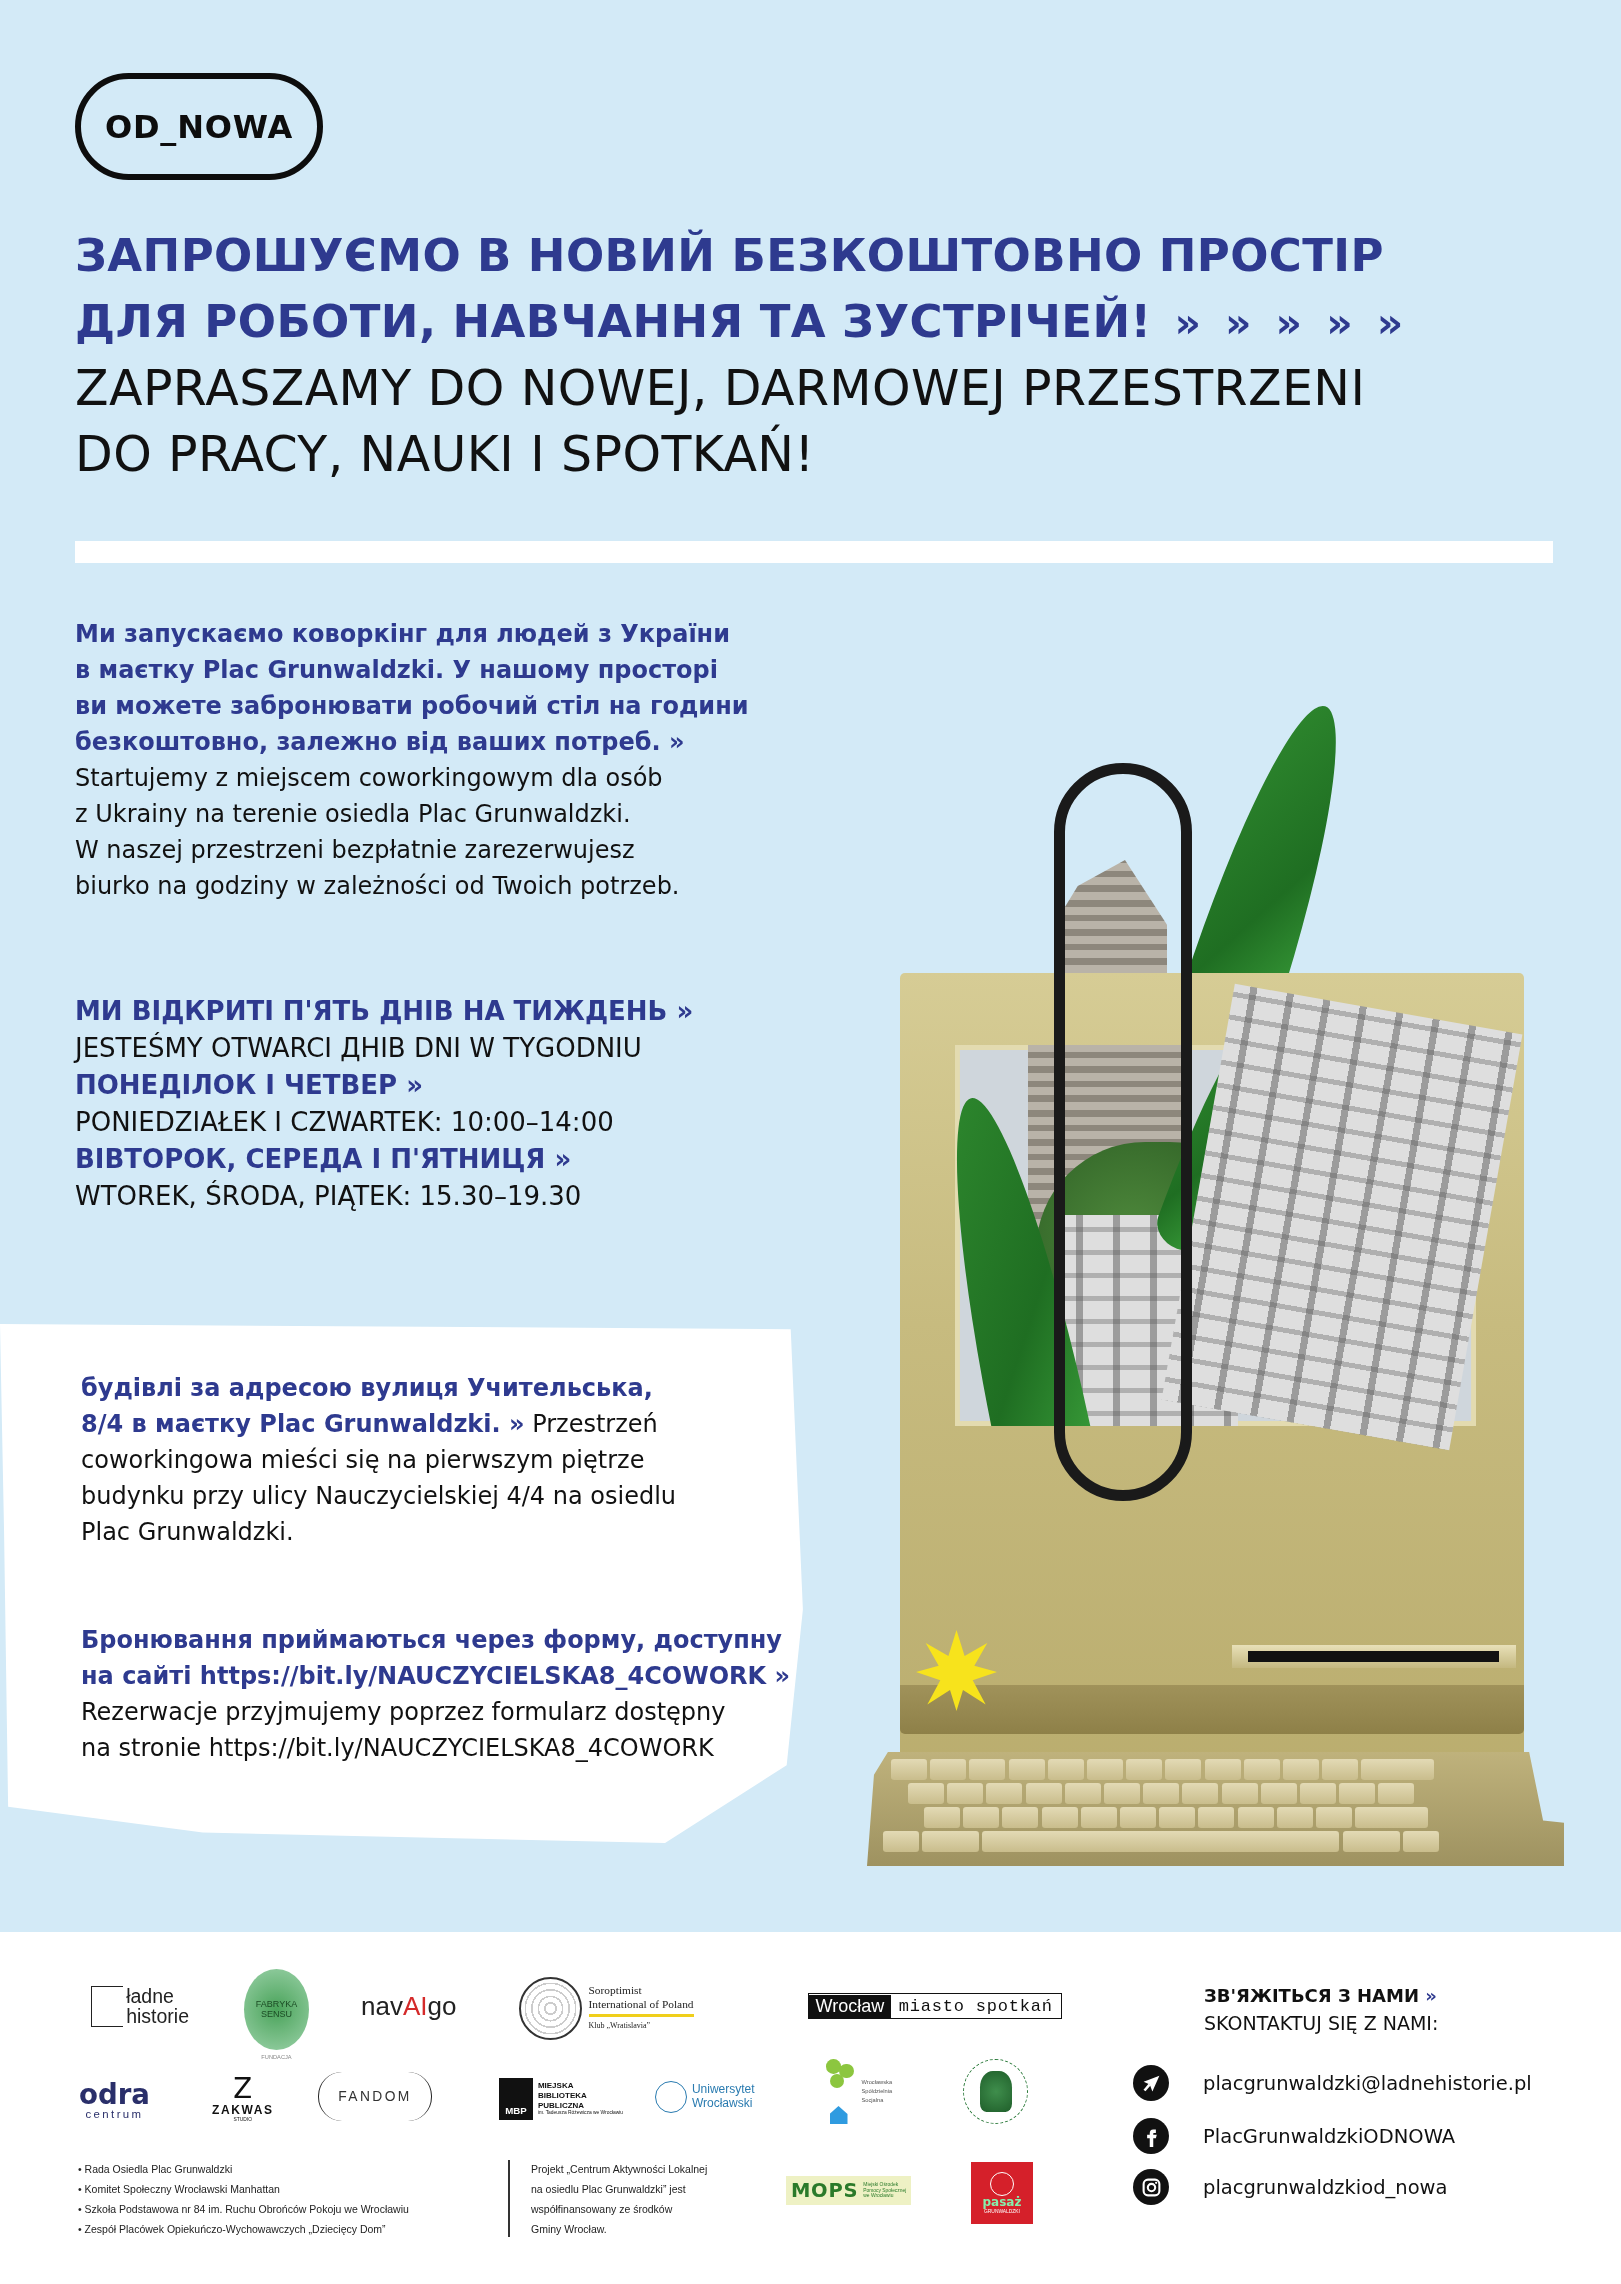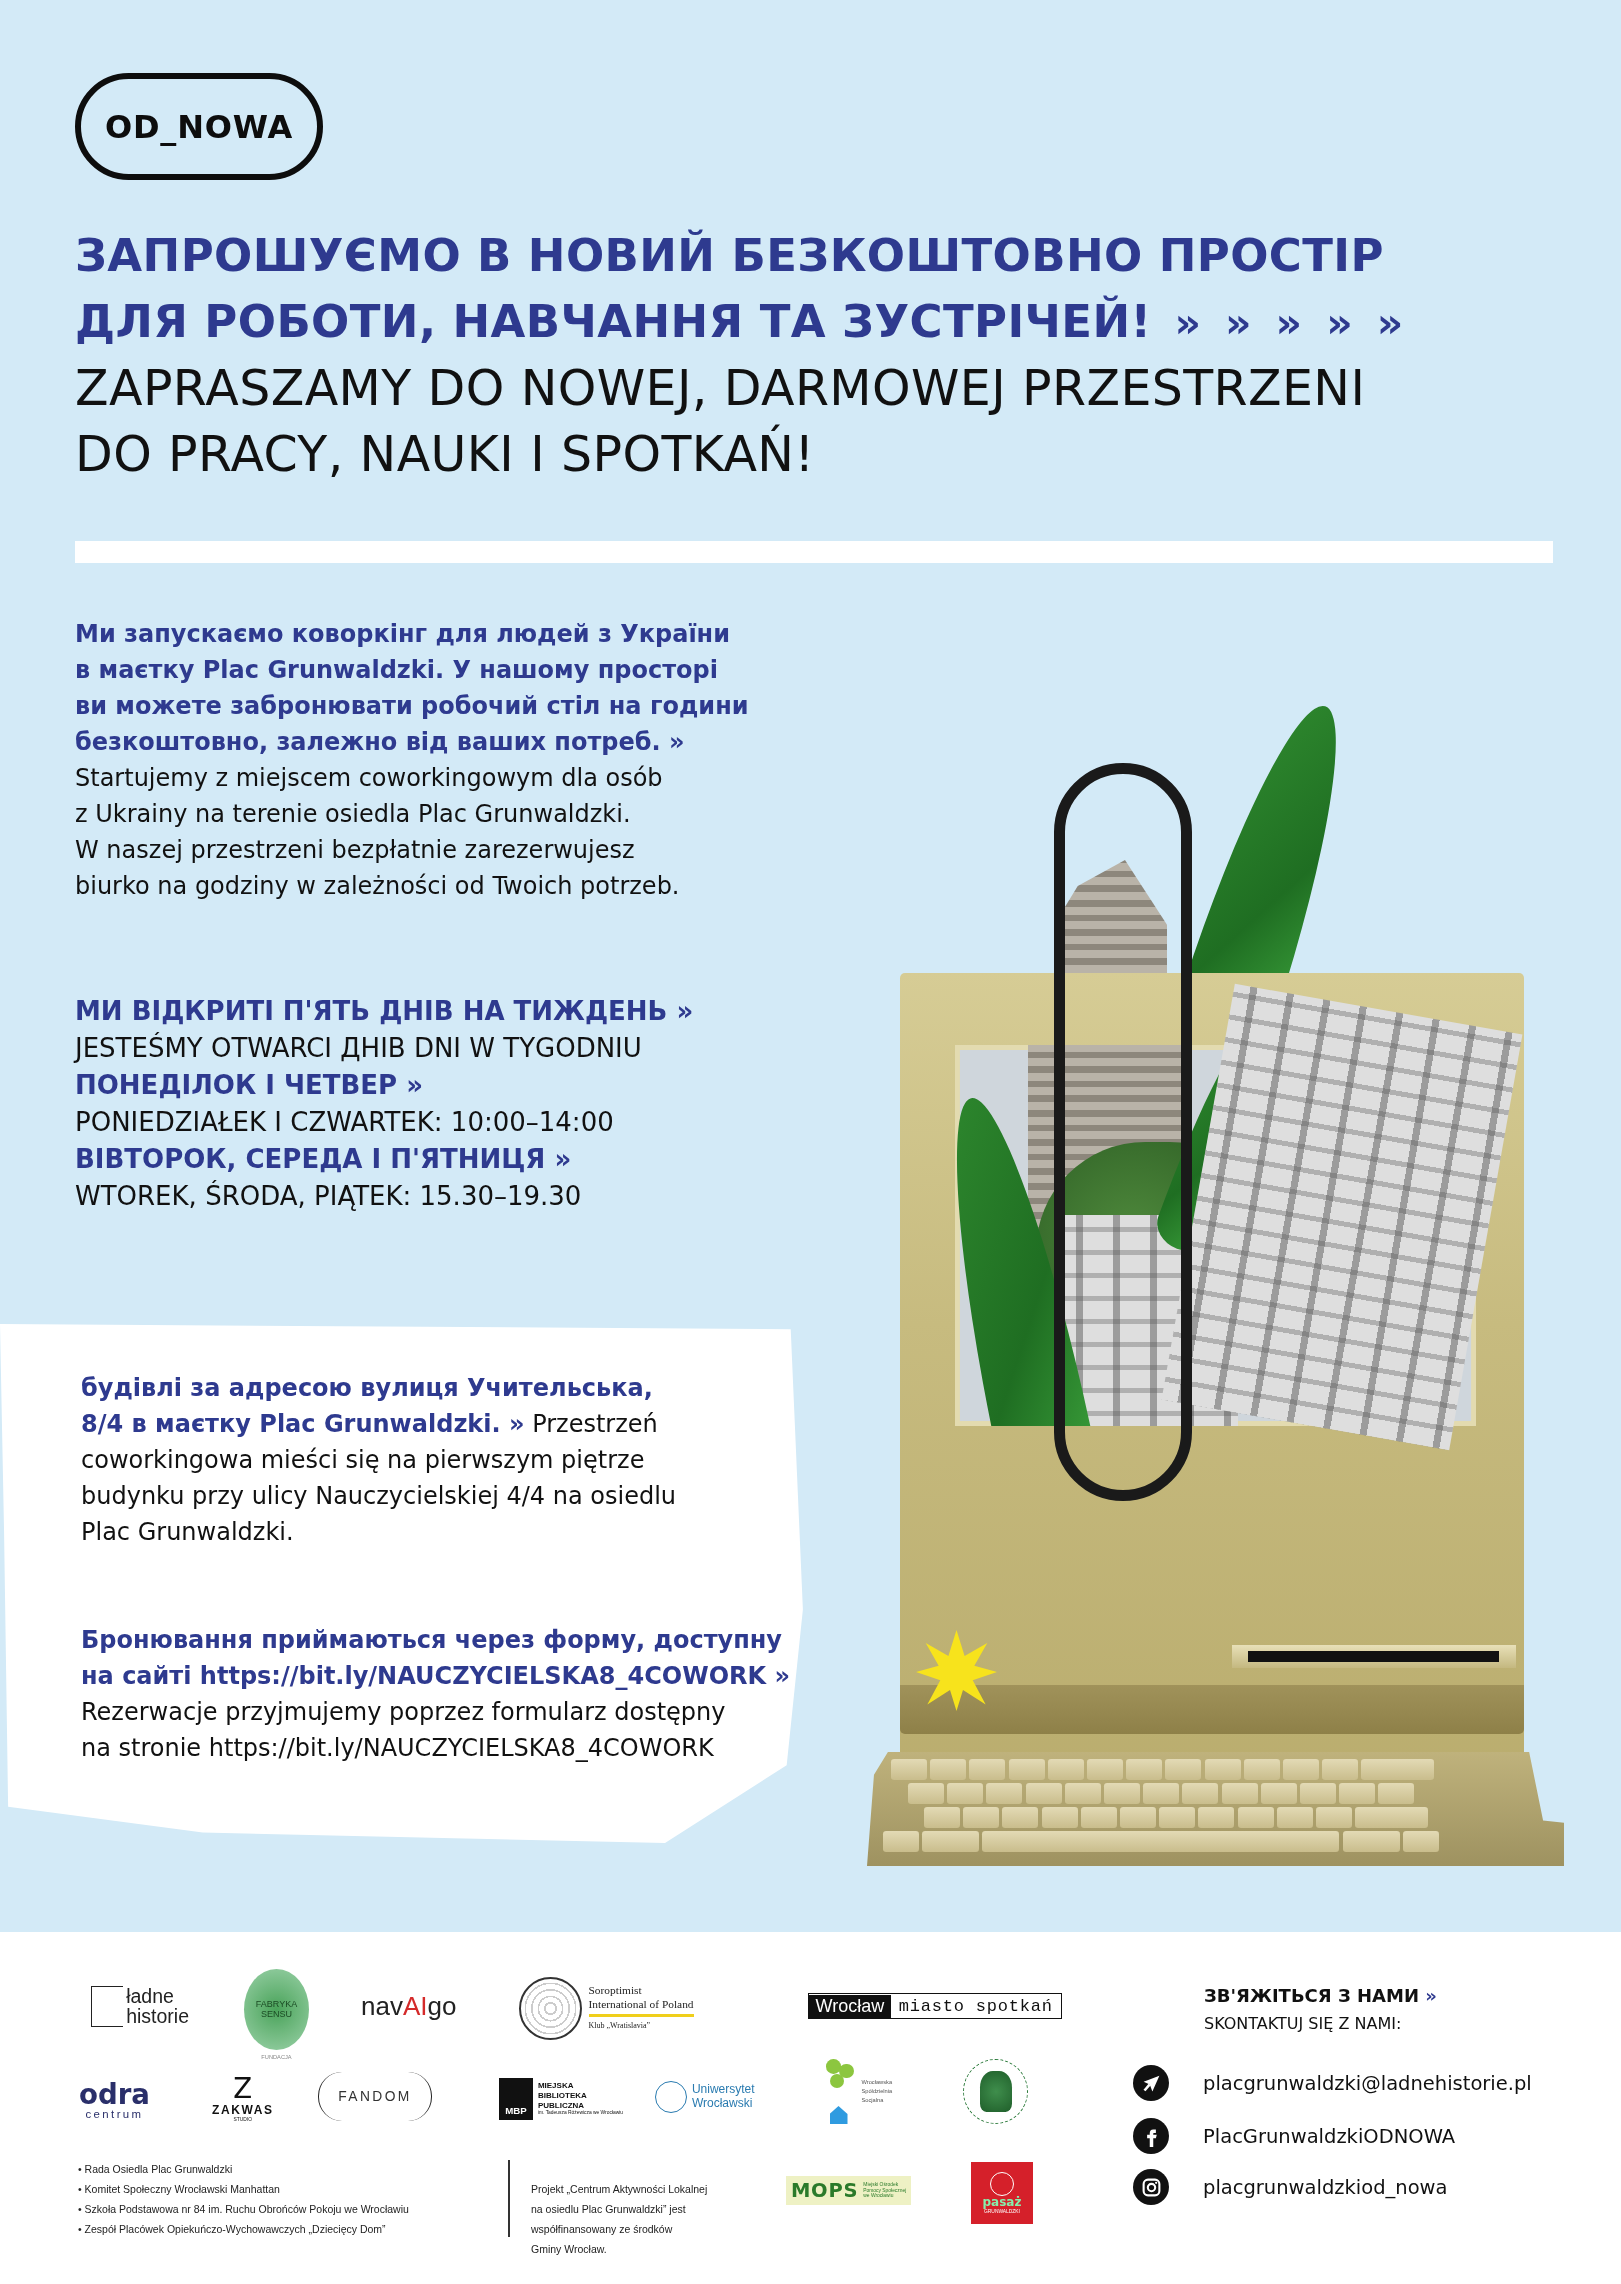--- a/index.html
+++ b/index.html
@@ -152,26 +152,26 @@
   .sp-mops .m { font-family: "DejaVu Sans", sans-serif; font-weight: bold; font-size: 19.5px; color: #2a7a2a; letter-spacing: 0.8px; }
   .sp-mops .tx { font-family: "Liberation Sans", sans-serif; font-size: 4.9px; color: #2a7a2a; line-height: 5.7px; margin-left: 4.9px; }
   .sp-pasaz { left: 971px; top: 2162px; width: 62px; height: 62px; background: #d5202a; flex-direction: column; }
   .sp-pasaz .g { width: 24px; height: 24px; border-radius: 50%; border: 1.6px solid #fff; }
   .sp-pasaz .p { font-family: "DejaVu Sans", sans-serif; font-weight: bold; font-size: 12px; color: #86efac; line-height: 13px; }
   .sp-pasaz .s { font-family: "Liberation Sans", sans-serif; font-size: 4.9px; color: #fff; }
   .partners-list { position: absolute; left: 78px; top: 2159px; font-family: "Liberation Sans", sans-serif; font-size: 10.5px; line-height: 20px; color: #222; white-space: nowrap; }
   .partners-list li { list-style: none; }
   .partners-list li::before { content: "• "; }
   .vdivider { position: absolute; left: 508px; top: 2160px; width: 1.6px; height: 77px; background: #333; }
-  .project-note { position: absolute; left: 531px; top: 2159px; font-family: "Liberation Sans", sans-serif; font-size: 10.5px; line-height: 20px; color: #222; white-space: nowrap; margin-top: 20px; }
+  .project-note { position: absolute; left: 531px; top: 2159px; font-family: "Liberation Sans", sans-serif; font-size: 10.5px; line-height: 20px; color: #222; white-space: nowrap; }
   
   .contact { position: absolute; left: 1204px; top: 1982px; }
   .contact .h1 { font-family: "DejaVu Sans", sans-serif; font-weight: bold; font-size: 18px; line-height: 27.6px; color: #111; }
   .contact .h1 .chev { color: #2e3a8f; }
-  .contact .h2 { font-family: "DejaVu Sans", sans-serif; font-size: 16px; line-height: 27.6px; color: #111; }
+  .contact .h2 { font-family: "DejaVu Sans", sans-serif; font-size: 19px; line-height: 27.6px; color: #111; }
   .contact-row { position: absolute; left: 1133px; display: flex; align-items: center; }
   .contact-row .ic { width: 36px; height: 36px; border-radius: 50%; background: #111; color: #fff; display: flex; align-items: center; justify-content: center; margin-right: 34px; }
   .contact-row .val { font-family: "DejaVu Sans", sans-serif; font-size: 19.5px; color: #111; }
   .row-email { top: 2065px; }
   .row-fb { top: 2118px; }
   .row-ig { top: 2169px; }
 </style>
 </head>
 <body>
 

